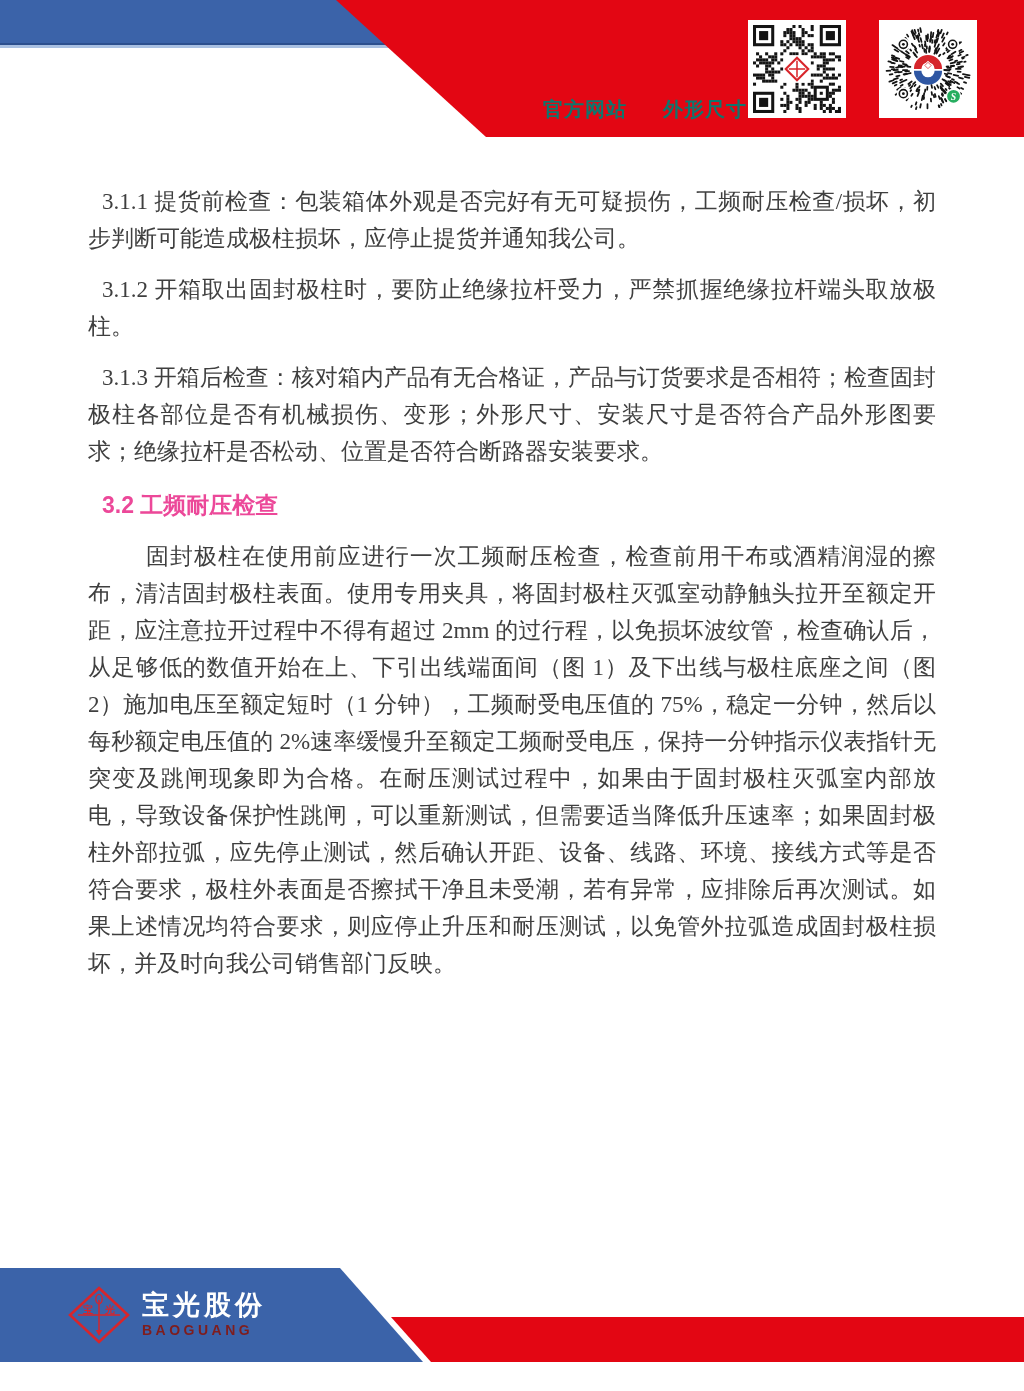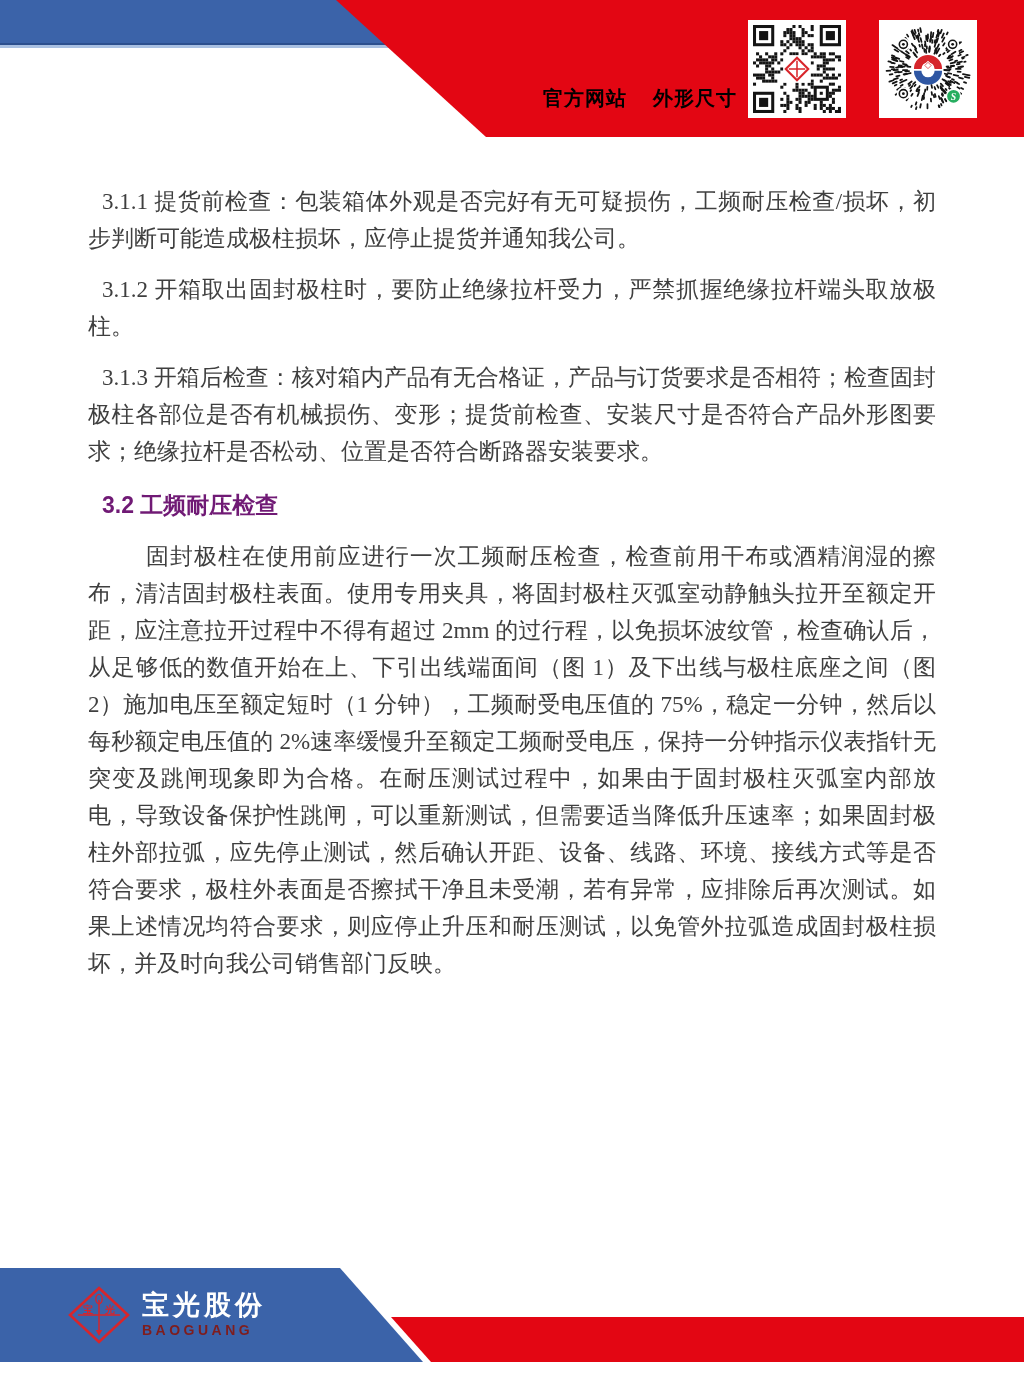--- a/index.html
+++ b/index.html
@@ -6,33 +6,33 @@
   .page{position:relative;width:1024px;height:1391px;background:#ffffff;margin:0 auto;overflow:hidden;
         font-family:"Liberation Serif","DejaVu Serif",serif;}
 
   
   .header{position:absolute;left:0;top:0;width:1024px;height:137px;}
   .hdr-blue{position:absolute;left:0;top:0;width:460px;height:48px;z-index:1;
             background:linear-gradient(to bottom,#3b63a9 0 43px,#2c4f8e 43px 45px,#a9c0e2 45px 48px);}
   .hdr-red{position:absolute;left:0;top:0;width:1024px;height:137px;z-index:2;background:#e30613;
            clip-path:polygon(336px 0,1024px 0,1024px 137px,486px 137px);
            filter:drop-shadow(-5px 4px 5px rgba(50,50,50,.5));}
-  .hdr-nav{position:absolute;left:543px;top:86px;z-index:3;display:flex;gap:26px;color:#000000;
+  .hdr-nav{position:absolute;left:543px;top:97px;z-index:3;display:flex;gap:36px;color:#0f766e;
            font:700 20px/1.2 "Liberation Sans",sans-serif;letter-spacing:1px;}
   .qr-card{position:absolute;top:20px;z-index:3;background:#fff;padding:5px;}
   .qr-card svg{display:block;width:88px;height:88px;}
   .qr1{left:748px;}
   .qr2{left:879px;}
 
   
   .content{position:absolute;left:88px;top:137px;width:848px;padding-top:46px;z-index:1;
            font-size:23px;line-height:37px;color:#3f3f3f;text-align:justify;}
   .content p{margin:0 0 14px;}
   .para.num{text-indent:14px;}
-  .heading{margin:17px 0 14px;text-indent:14px;font:700 23px/37px "Liberation Sans",sans-serif;color:#701a75;}
+  .heading{margin:17px 0 14px;text-indent:14px;font:700 23px/37px "Liberation Sans",sans-serif;color:#ec4899;}
   .para.long{text-indent:58px;}
   .para.note{text-indent:58px;margin-top:20px;color:#c5211f;font-weight:600;}
 
   
   .ftr-red{position:absolute;left:0;top:1317px;width:1024px;height:45px;background:#e30613;z-index:1;
            clip-path:polygon(391px 0,1024px 0,1024px 45px,431px 45px);
            filter:drop-shadow(-3px 3px 3px rgba(60,60,60,.4));}
   .ftr-blue{position:absolute;left:0;top:1268px;width:430px;height:94px;background:#3b63a9;z-index:2;
             clip-path:polygon(0 0,340px 0,423px 94px,0 94px);
             filter:drop-shadow(4px 3px 4px rgba(60,60,60,.45));}
@@ -540,21 +540,21 @@
           <polygon points="50,42.4 53.6,46 50,49.6 46.4,46" fill="none" stroke="#d6252b" stroke-width="0.8"></polygon>
           <circle cx="79" cy="81" r="8" fill="#27ae60" stroke="#fff" stroke-width="1.5"></circle>
           <text x="79" y="85" font-size="11" font-weight="bold" fill="#fff" text-anchor="middle" font-family="Liberation Serif,serif" font-style="italic">S</text>
         </svg>
     </div>
   </div>
 
   <main class="content">
     <p class="para num">3.1.1 提货前检查：包装箱体外观是否完好有无可疑损伤，工频耐压检查/损坏，初步判断可能造成极柱损坏，应停止提货并通知我公司。</p>
     <p class="para num">3.1.2 开箱取出固封极柱时，要防止绝缘拉杆受力，严禁抓握绝缘拉杆端头取放极柱。</p>
-    <p class="para num">3.1.3 开箱后检查：核对箱内产品有无合格证，产品与订货要求是否相符；检查固封极柱各部位是否有机械损伤、变形；提货前检查、安装尺寸是否符合产品外形图要求；绝缘拉杆是否松动、位置是否符合断路器安装要求。</p>
+    <p class="para num">3.1.3 开箱后检查：核对箱内产品有无合格证，产品与订货要求是否相符；检查固封极柱各部位是否有机械损伤、变形；外形尺寸、安装尺寸是否符合产品外形图要求；绝缘拉杆是否松动、位置是否符合断路器安装要求。</p>
     <h2 class="heading">3.2 工频耐压检查</h2>
     <p class="para long">固封极柱在使用前应进行一次工频耐压检查，检查前用干布或酒精润湿的擦布，清洁固封极柱表面。使用专用夹具，将固封极柱灭弧室动静触头拉开至额定开距，应注意拉开过程中不得有超过 2mm 的过行程，以免损坏波纹管，检查确认后，从足够低的数值开始在上、下引出线端面间（图 1）及下出线与极柱底座之间（图 2）施加电压至额定短时（1 分钟），工频耐受电压值的 75%，稳定一分钟，然后以每秒额定电压值的 2%速率缓慢升至额定工频耐受电压，保持一分钟指示仪表指针无突变及跳闸现象即为合格。在耐压测试过程中，如果由于固封极柱灭弧室内部放电，导致设备保护性跳闸，可以重新测试，但需要适当降低升压速率；如果固封极柱外部拉弧，应先停止测试，然后确认开距、设备、线路、环境、接线方式等是否符合要求，极柱外表面是否擦拭干净且未受潮，若有异常，应排除后再次测试。如果上述情况均符合要求，则应停止升压和耐压测试，以免管外拉弧造成固封极柱损坏，并及时向我公司销售部门反映。</p>
   </main>
 
   <div>
     <div class="ftr-red"></div>
     <div class="ftr-blue"></div>
     <div class="ftr-logo">
       <svg class="logo-mark" viewBox="0 0 62 58">
         <polygon points="31,2 60,29 31,56 2,29" fill="none" stroke="#d8252b" stroke-width="2.6"></polygon>

